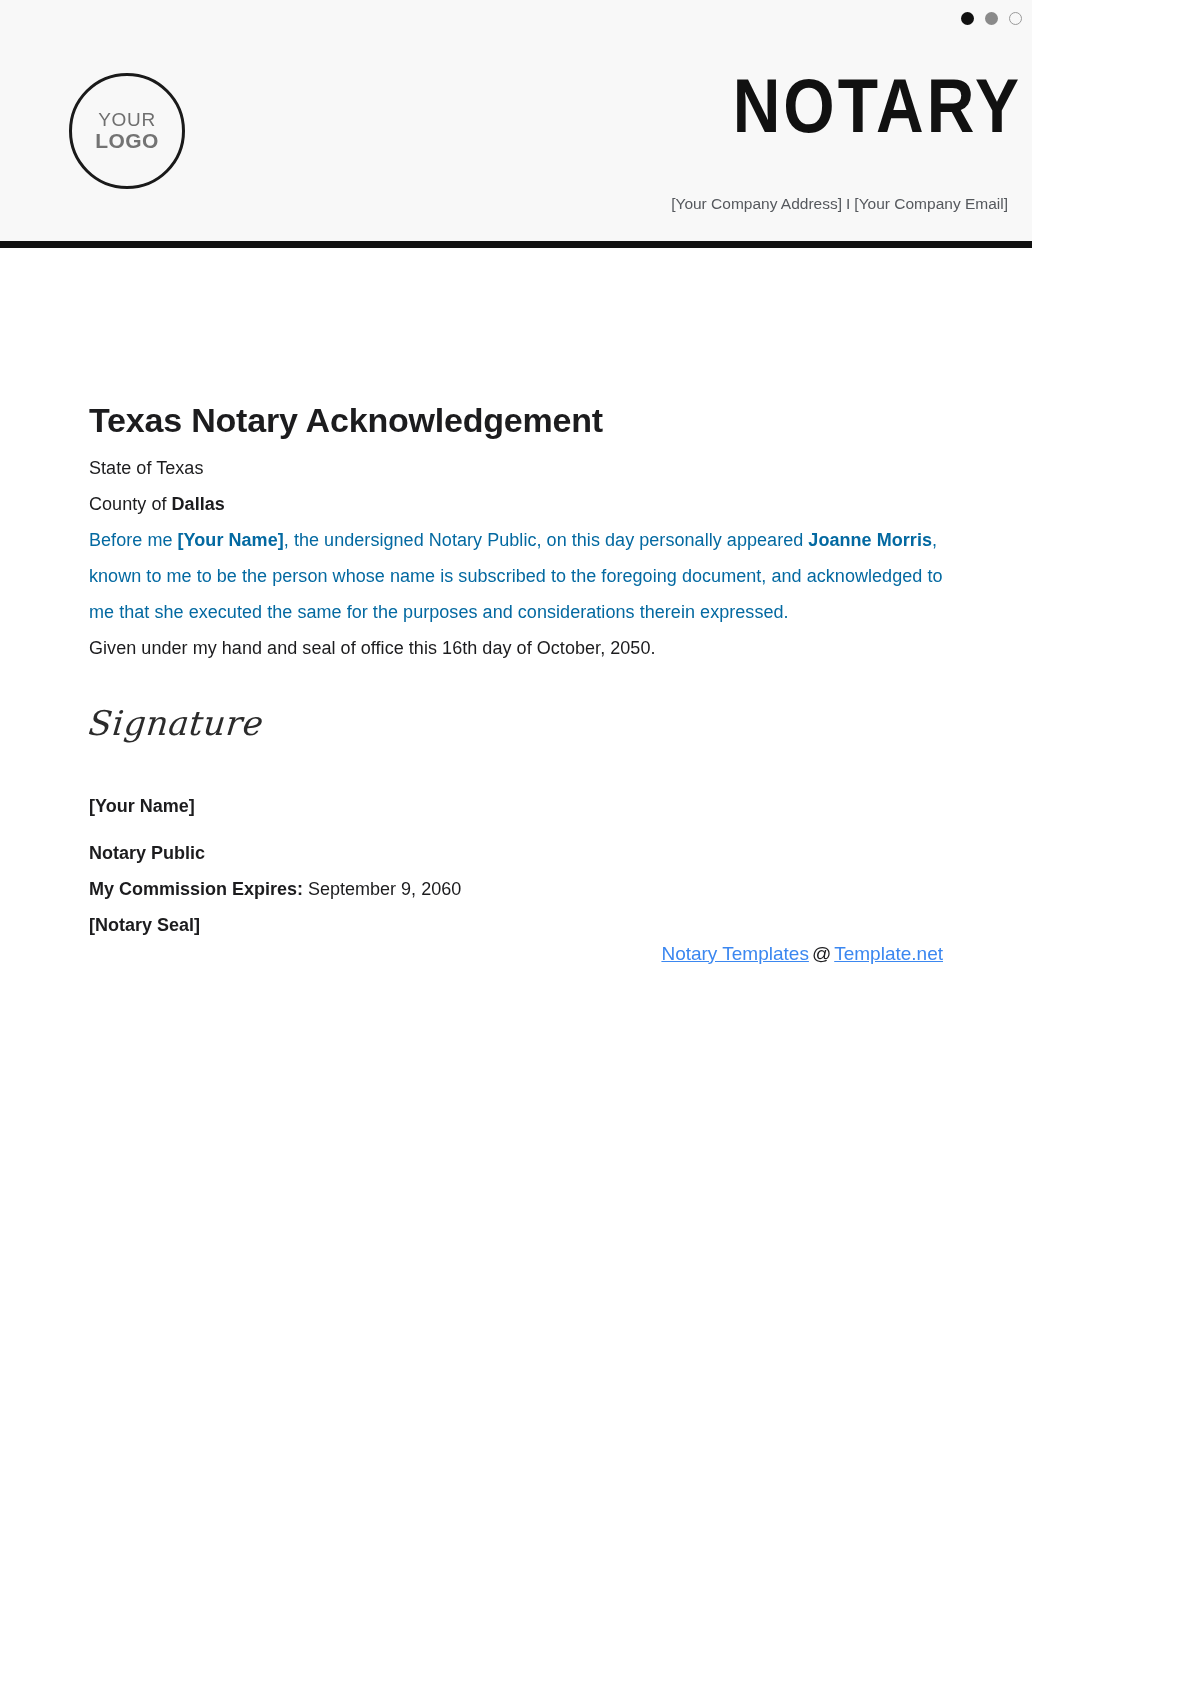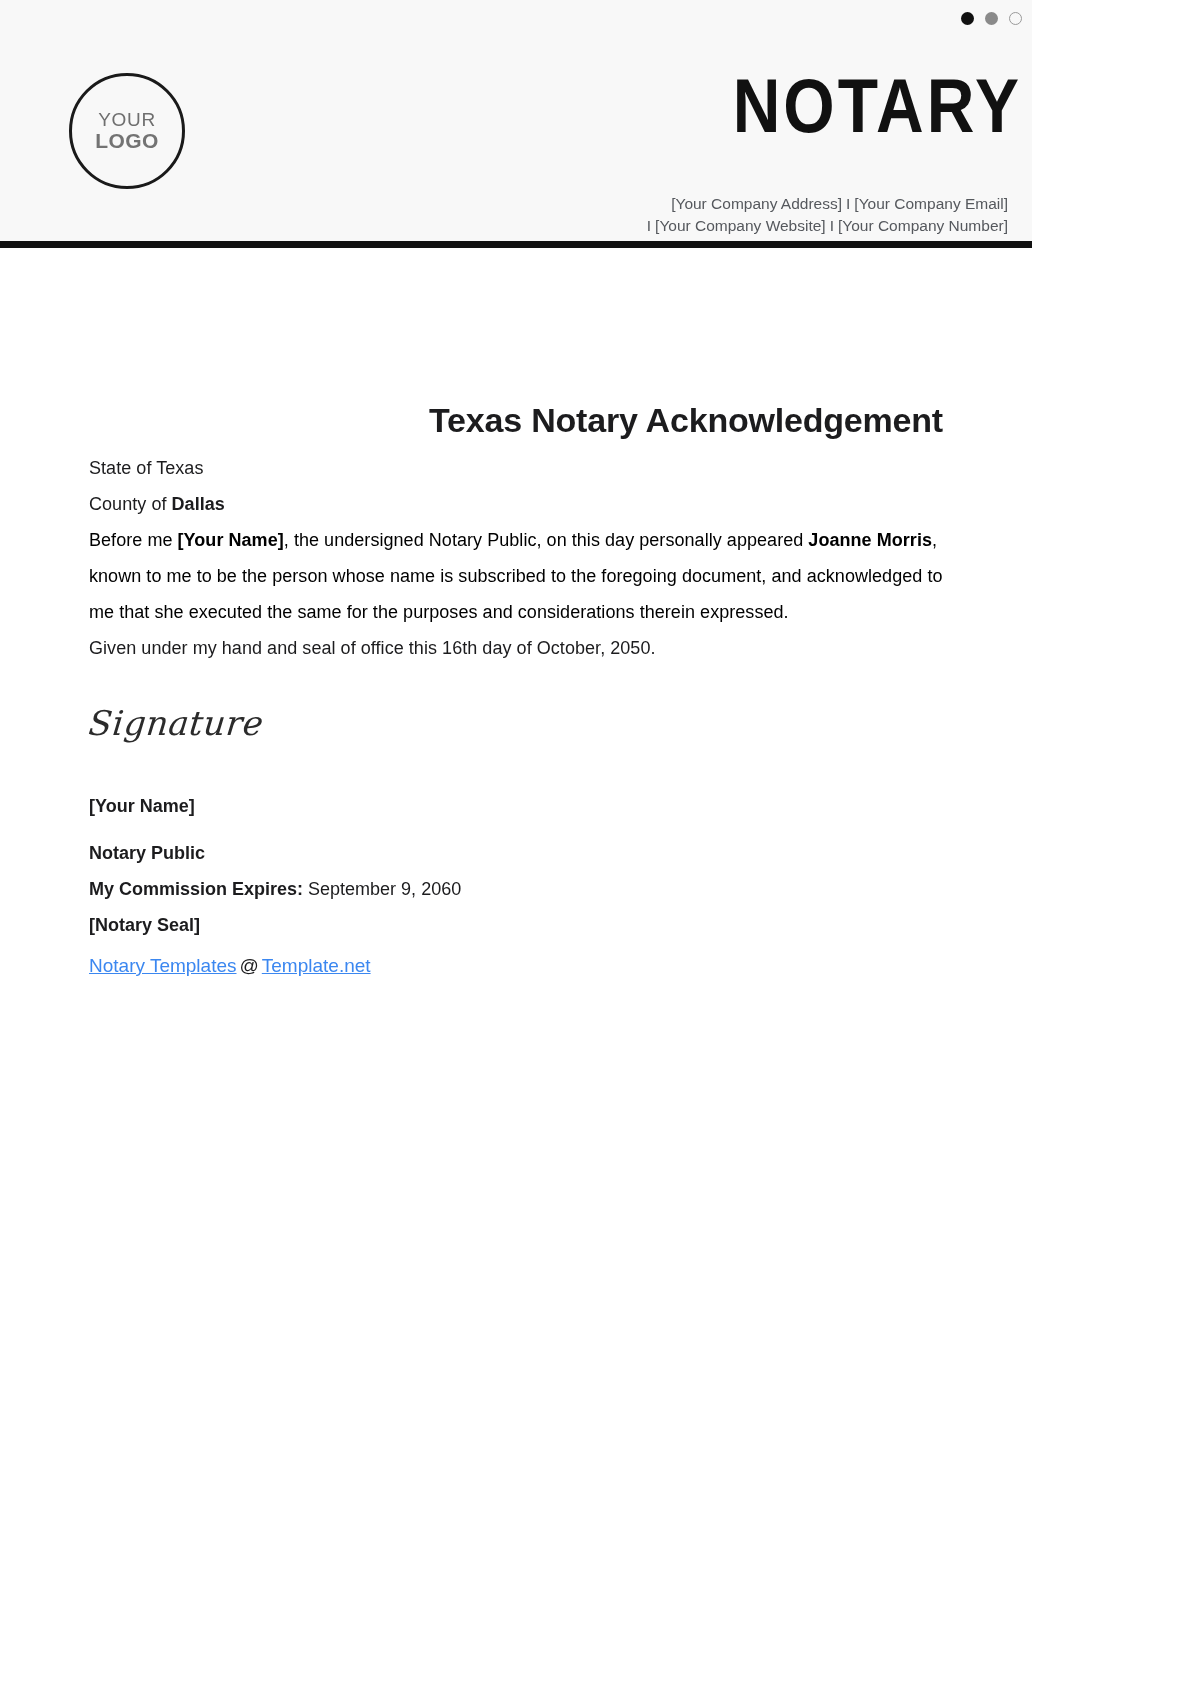--- a/index.html
+++ b/index.html
@@ -106,39 +106,39 @@
   .sep { padding: 0 4px; color: #55585d; }
 
   
   .doc {
     position: relative;
     padding: 0 89px;
   }
 
   .doc-title {
     margin-top: 152px;
-    text-align: right;
+    text-align: left;
     font-size: 34px;
     font-weight: 700;
     color: #1c1c1e;
     letter-spacing: -0.2px;
     line-height: 1.2;
   }
 
   .line {
     font-size: 18px;
     color: #1c1c1e;
     line-height: 36px;
     letter-spacing: 0.05px;
   }
   .line.state { margin-top: 9px; }
 
   .para {
     font-size: 18px;
-    color: #000000;
+    color: #0369a1;
     line-height: 36px;
     letter-spacing: 0.05px;
     max-width: 880px;
   }
 
   b, .bold { font-weight: 700; }
 
   .signature-script {
     margin-top: 40px;
     font-family: "DejaVu Serif", serif;
@@ -154,22 +154,22 @@
 
   .sig-block { margin-top: 48px; }
   .sig-row {
     font-size: 18px;
     color: #1c1c1e;
     line-height: 36px;
   }
   .sig-row.name { margin-bottom: 11px; }
 
   .footer-link {
-    margin-top: 12px;
-    text-align: left;
+    margin-top: 0;
+    text-align: right;
     font-size: 19px;
     color: #1c1c1e;
   }
   .footer-link a {
     color: #3b87f0;
     text-decoration: underline;
   }
   .at-sign { color: #1c1c1e; padding: 0 3px; }
 </style>
 </head>
@@ -190,23 +190,20 @@
       <span class="logo-logo">LOGO</span>
     </div>
 
     <div class="brand-block">
       <div class="brand-title">NOTARY</div>
     </div>
 
     <div class="contact-block">
       <div class="contact-line">
         <span>[Your Company Address]</span><span class="sep">I</span><span>[Your Company Email]</span>
-      </div>
-      <div class="contact-line">
-        <span class="sep">I</span><span>[Your Company Website]</span><span class="sep">I</span><span>[Your Company Number]</span>
       </div>
     </div>
   </div>
 
   <div class="doc">
 
     <div class="doc-title">Texas Notary Acknowledgement</div>
 
     <div class="line state">State of Texas</div>
 

